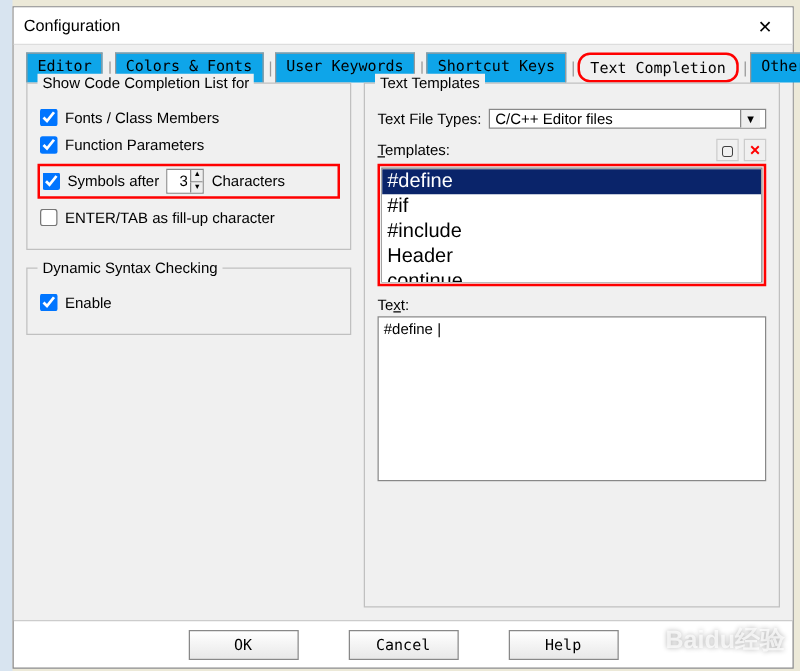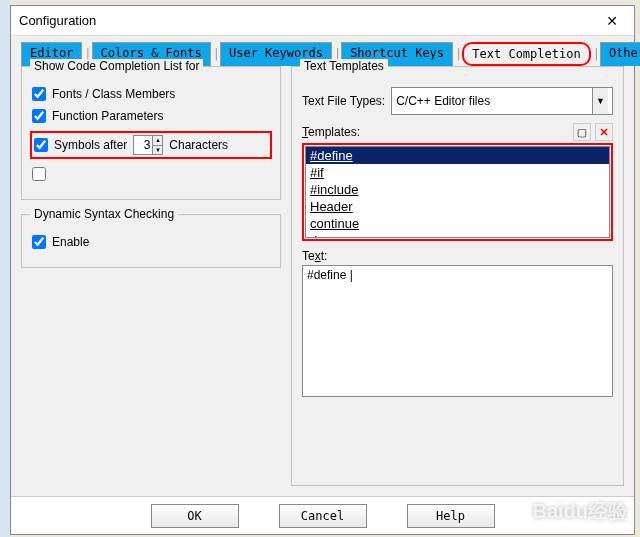--- a/index.html
+++ b/index.html
@@ -29,32 +29,32 @@
 .checkrow input[type=checkbox] { width: 14px; height: 14px; }
 .checkrow.highlighted { border: 2px solid red; padding: 2px; margin: 6px -2px; }
 
 .spinner { width: 30px; height: 20px; display: inline-flex; border: 1px solid #888; font-size: 12px; }
 .spinner input { width: 18px; border: none; text-align: right; padding: 0 2px; font-size: 12px; }
 .spinbtns { width: 10px; display: flex; flex-direction: column; }
 .spinbtns div { flex: 1; border-left: 1px solid #888; font-size: 6px; text-align: center; line-height: 8px; background: #eee; cursor: pointer; }
 .spinbtns div:first-child { border-bottom: 1px solid #888; }
 
 .field-row { display: flex; align-items: center; gap: 6px; margin: 8px 0; font-size: 12px; }
-.field-row select, .field-row .combo { flex: 1; border: 1px solid #888; background: #fff; height: 28px; font-size: 12px; padding: 0 4px; }
+.field-row select, .field-row .combo { flex: 1; border: 1px solid #888; background: #fff; height: 16px; font-size: 12px; padding: 0 4px; }
 .combo { display: flex; align-items: center; justify-content: space-between; }
 .combo .arrow { width: 16px; text-align: center; border-left: 1px solid #888; background: #eee; height: 100%; display: flex; align-items: center; justify-content: center; font-size: 9px; }
 
 .templates-header { display: flex; align-items: center; justify-content: space-between; margin-top: 8px; }
 .templates-header .btns { display: flex; gap: 4px; }
 .iconbtn { width: 18px; height: 18px; border: 1px solid #ccc; display: flex; align-items: center; justify-content: center; font-size: 11px; cursor: pointer; }
 .iconbtn.del { color: red; font-weight: bold; }
 
 .listbox-wrap { border: 2px solid red; padding: 1px; margin-top: 2px; }
 .listbox { border: 1px solid #888; background: #fff; height: 92px; overflow-y: scroll; }
-.listitem { padding: 1px 4px; font-size: 13px; cursor: pointer; text-decoration: underline; }
+.listitem { padding: 1px 4px; font-size: 16px; cursor: pointer; }
 .listitem.selected { background: #0a246a; color: #fff; }
 
 .textarea-wrap { margin-top: 8px; }
 .textarea { border: 1px solid #888; background: #fff; height: 132px; padding: 2px 4px; font-size: 12px; margin-top: 2px; overflow-y: scroll; }
 
 .buttonbar { height: 38px; border-top: 1px solid #ccc; display: flex; align-items: center; justify-content: center; gap: 40px; font-family: "SimSun", monospace; }
 .btn { width: 88px; height: 24px; border: 1px solid #888; background: linear-gradient(#fff,#e8e8e8); display: flex; align-items: center; justify-content: center; cursor: pointer; font-size: 12px; }
 
 .underline { text-decoration: underline; }
 
@@ -106,20 +106,21 @@
               <input value="3" style="">
               <div class="spinbtns">
                 <div>▲</div>
                 <div>▼</div>
               </div>
             </div>
             <span>Characters</span>
           </div>
           <div class="checkrow">
             <input type="checkbox" style="">
+            <span>ENTER/TAB as fill-up character</span>
           </div>
         </div>
 
         <div class="group">
           <div class="group-title">Dynamic Syntax Checking</div>
           <div class="checkrow">
             <input type="checkbox" checked="" style="">
             <span>Enable</span>
           </div>
         </div>

